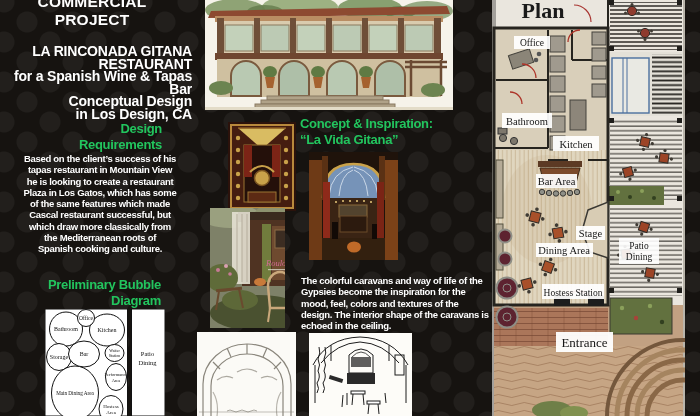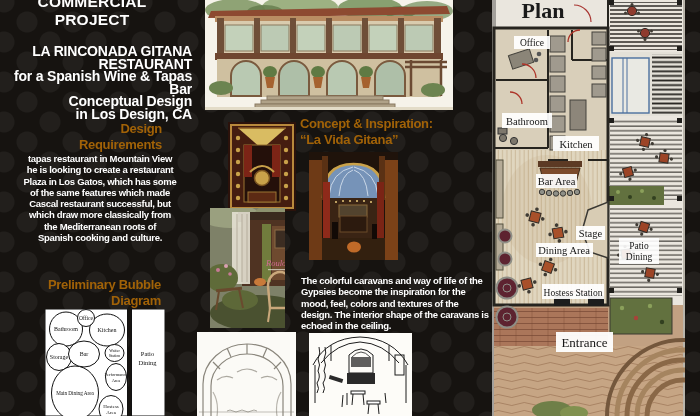--- a/index.html
+++ b/index.html
@@ -8,21 +8,21 @@
     background-color:#161310;
     background-image:
       radial-gradient(circle, rgba(255,255,255,0.05) 10px, transparent 11px),
       radial-gradient(circle, rgba(255,255,255,0.05) 10px, transparent 11px);
     background-size:46px 40px,46px 40px;
     background-position:4px 2px,27px 22px;
     font-family:"Liberation Sans",sans-serif;
   }
   .abs{position:absolute;}
   .white{color:#ffffff;}
-  .accent{color:#a16207;}
+  .accent{color:#22c55e;}
   .hdr{font-weight:bold;font-size:15.5px;letter-spacing:.2px;text-align:center;}
   .titleblock{font-weight:bold;font-size:14px;line-height:12.6px;text-align:right;letter-spacing:-.2px;}
   .heading{font-weight:bold;font-size:13px;line-height:15.5px;letter-spacing:-.3px;}
   .right{text-align:right;}
   .bodytext{font-weight:bold;font-size:9.5px;line-height:11.3px;letter-spacing:-.3px;}
   .center{text-align:center;}
   .img{overflow:hidden;}
   svg{display:block;}
   .planlbl{font-family:"Liberation Serif",serif;fill:#161616;}
   .bublbl{font-family:"Liberation Serif",serif;fill:#111;}
@@ -39,20 +39,21 @@
   <div>Conceptual Design</div>
   <div>in Los Design, CA</div>
 </div>
 
 <div class="abs accent heading right" style="left:0;top:121px;width:162px;">
   <div>Design</div>
   <div>Requirements</div>
 </div>
 
 <div class="abs white bodytext center" style="left:10px;top:153px;width:180px;">
+  <div>Based on the client’s success of his</div>
   <div>tapas restaurant in Mountain View</div>
   <div>he is looking to create a restaurant</div>
   <div>Plaza in Los Gatos, which has some</div>
   <div>of the same features which made</div>
   <div>Cascal restaurant successful, but</div>
   <div>which draw more classically from</div>
   <div>the Mediterranean roots of</div>
   <div>Spanish cooking and culture.</div>
 </div>
 

